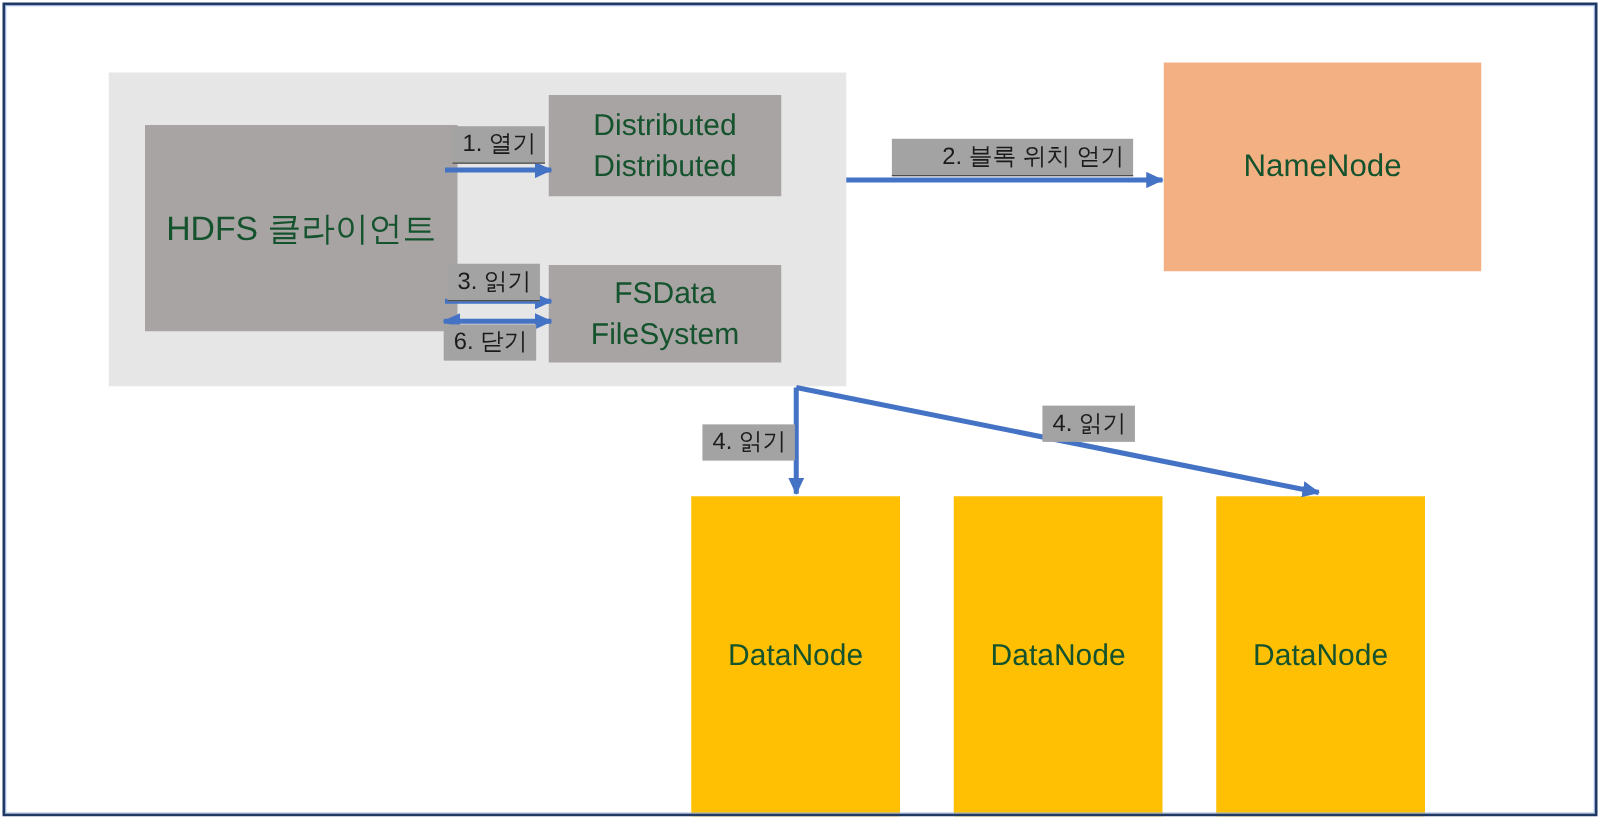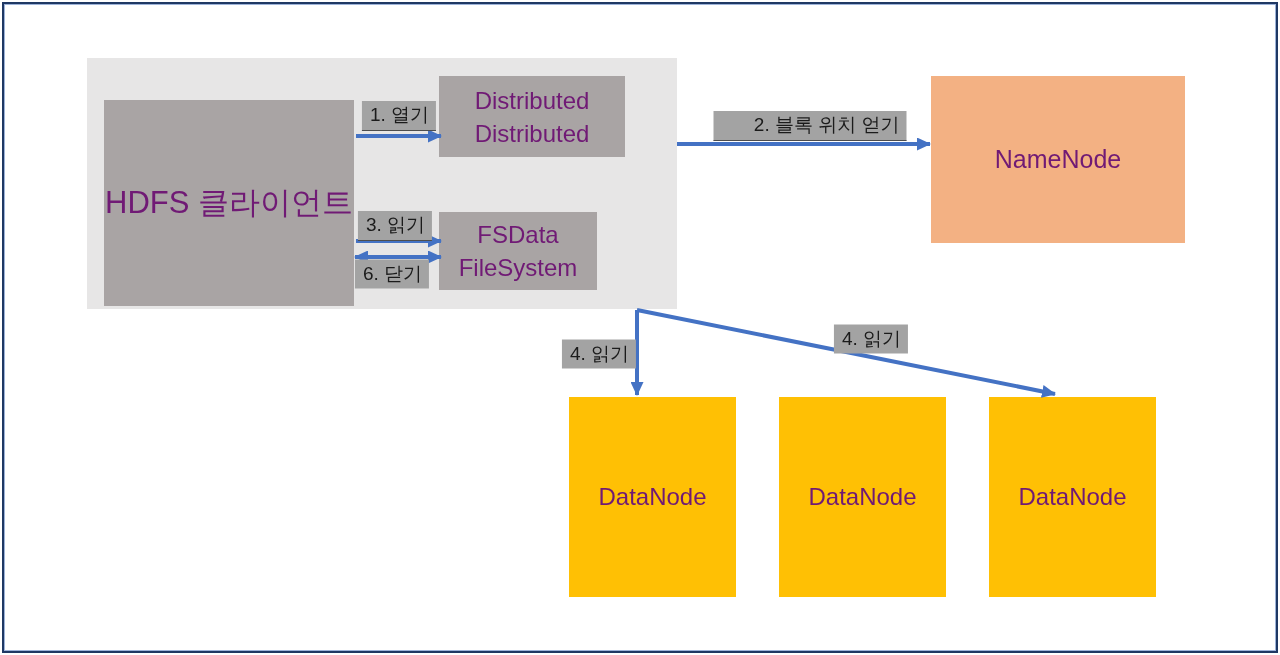--- a/index.html
+++ b/index.html
@@ -18,29 +18,29 @@
     border: 2px solid #1f3864;
     box-shadow: inset 0 0 0 1px #9db3d9;
     pointer-events: none;
   }
   .abs { position: absolute; box-sizing: border-box; }
   .node {
     display: flex;
     align-items: center;
     justify-content: center;
     text-align: center;
-    color: #701a75;
+    color: #14532d;
   }
   .container-group { background: #e7e6e6; }
   .gray-box { background: #a9a4a4; }
-  .client-box   { left: 104px; top: 100px; width: 250px; height: 206px; font-size: 31px; }
+  .client-box   { left: 116px; top: 100px; width: 250px; height: 165px; font-size: 27px; }
   .dfs-box      { left: 439px; top: 76px;  width: 186px; height: 81px;  font-size: 24px; line-height: 33px; }
-  .fsdata-box   { left: 439px; top: 212px; width: 158px; height: 78px;  font-size: 24px; line-height: 33px; }
-  .namenode-box { left: 931px; top: 76px;  width: 254px; height: 167px; background: #f3b183; font-size: 25px; }
-  .datanode-box { top: 397px; width: 167px; height: 200px; background: #ffc004; font-size: 24px; margin-left: 16px; }
+  .fsdata-box   { left: 439px; top: 212px; width: 186px; height: 78px;  font-size: 24px; line-height: 33px; }
+  .namenode-box { left: 931px; top: 50px;  width: 254px; height: 167px; background: #f3b183; font-size: 25px; }
+  .datanode-box { top: 397px; width: 167px; height: 256px; background: #ffc004; font-size: 24px; }
   .dn-1 { left: 553px; }
   .dn-2 { left: 763px; }
   .dn-3 { left: 973px; }
   .two-line span { display: block; }
   .arrow-label {
     position: absolute;
     transform: translate(-50%, -50%);
     font-size: 19px;
     color: #1b1b1b;
     background: #a3a3a3;

